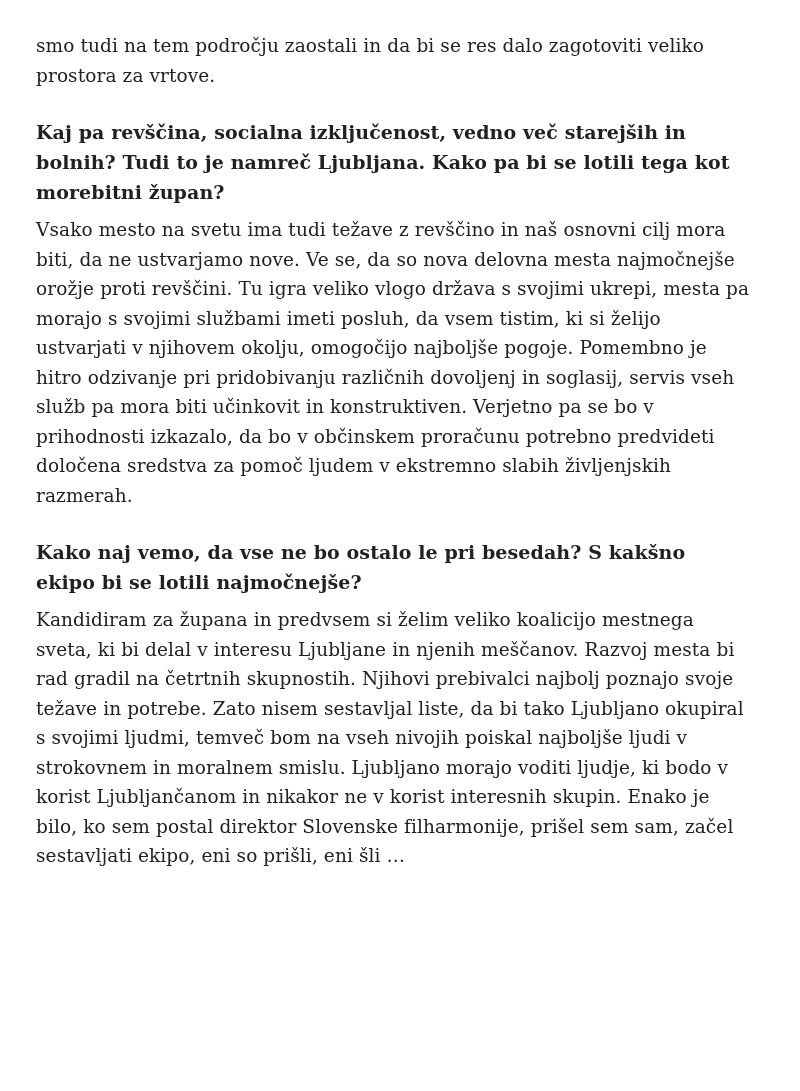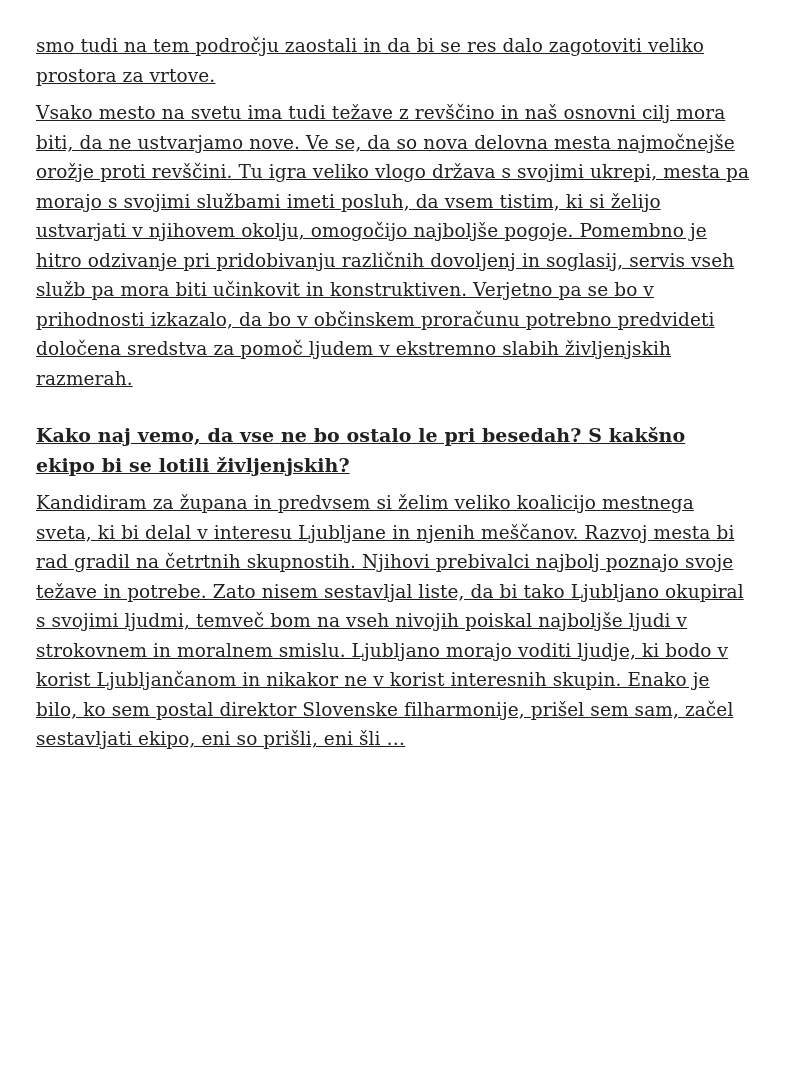--- a/index.html
+++ b/index.html
@@ -13,21 +13,20 @@
     overflow: hidden;
     font-family: "DejaVu Serif", "Liberation Serif", serif;
     color: #212121;
   }
   .page {
     box-sizing: border-box;
     width: 800px;
     height: 1091px;
     padding: 31px 30px 0 36px;
     background: #ffffff;
-    text-decoration: underline;
   }
   .para {
     font-size: 18.5px;
     line-height: 29.5px;
     white-space: pre-line;
     margin: 0;
     font-weight: 400;
     letter-spacing: 0.1px;
   }
   .question {
@@ -44,35 +43,38 @@
 </style>
 </head>
 <body>
 
 <div class="page">
 
   <p class="para">smo tudi na tem področju zaostali in da bi se res dalo zagotoviti veliko
 prostora za vrtove.</p>
 
   <section>
+    <p class="question">Kaj pa revščina, socialna izključenost, vedno več starejših in
+bolnih? Tudi to je namreč Ljubljana. Kako pa bi se lotili tega kot
+morebitni župan?</p>
     <p class="para answer">Vsako mesto na svetu ima tudi težave z revščino in naš osnovni cilj mora
 biti, da ne ustvarjamo nove. Ve se, da so nova delovna mesta najmočnejše
 orožje proti revščini. Tu igra veliko vlogo država s svojimi ukrepi, mesta pa
 morajo s svojimi službami imeti posluh, da vsem tistim, ki si želijo
 ustvarjati v njihovem okolju, omogočijo najboljše pogoje. Pomembno je
 hitro odzivanje pri pridobivanju različnih dovoljenj in soglasij, servis vseh
 služb pa mora biti učinkovit in konstruktiven. Verjetno pa se bo v
 prihodnosti izkazalo, da bo v občinskem proračunu potrebno predvideti
 določena sredstva za pomoč ljudem v ekstremno slabih življenjskih
 razmerah.</p>
   </section>
 
   <section>
     <p class="question">Kako naj vemo, da vse ne bo ostalo le pri besedah? S kakšno
-ekipo bi se lotili življenjskih?</p>
+ekipo bi se lotili najmočnejše?</p>
     <p class="para answer">Kandidiram za župana in predvsem si želim veliko koalicijo mestnega
 sveta, ki bi delal v interesu Ljubljane in njenih meščanov. Razvoj mesta bi
 rad gradil na četrtnih skupnostih. Njihovi prebivalci najbolj poznajo svoje
 težave in potrebe. Zato nisem sestavljal liste, da bi tako Ljubljano okupiral
 s svojimi ljudmi, temveč bom na vseh nivojih poiskal najboljše ljudi v
 strokovnem in moralnem smislu. Ljubljano morajo voditi ljudje, ki bodo v
 korist Ljubljančanom in nikakor ne v korist interesnih skupin. Enako je
 bilo, ko sem postal direktor Slovenske filharmonije, prišel sem sam, začel
 sestavljati ekipo, eni so prišli, eni šli …</p>
   </section>

